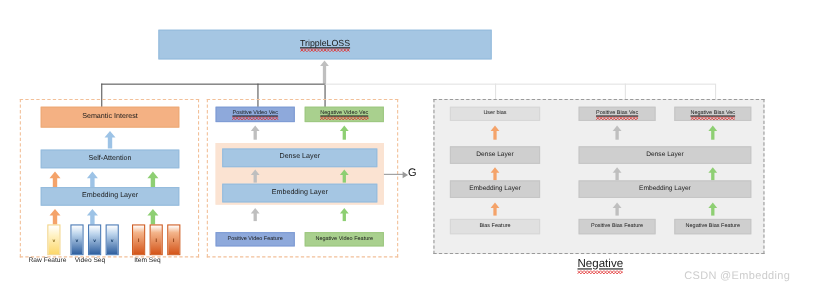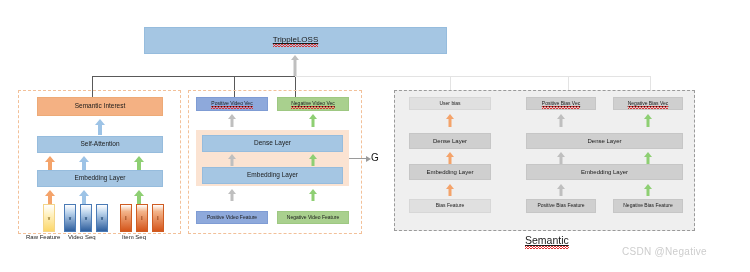--- a/index.html
+++ b/index.html
@@ -297,16 +297,16 @@
 </div>
 
 <div class="abs box gray" style="left:526px;top:199px;width:70px;height:14px;">
   <span class="t5">Positive Bias Feature</span>
 </div>
 <div class="abs box gray" style="left:613px;top:199px;width:70px;height:14px;">
   <span class="t5">Negative Bias Feature</span>
 </div>
 
 <div class="biasnet-title" style="left:525px;top:234px;">
-  <span class="sq">Semantic</span>
-</div>
-
-<div class="watermark" style="left:622px;top:246px;">CSDN @Negative</div>
+  <span class="sq">Negative</span>
+</div>
+
+<div class="watermark" style="left:622px;top:246px;">CSDN @Embedding</div>
 
 </body></html>

